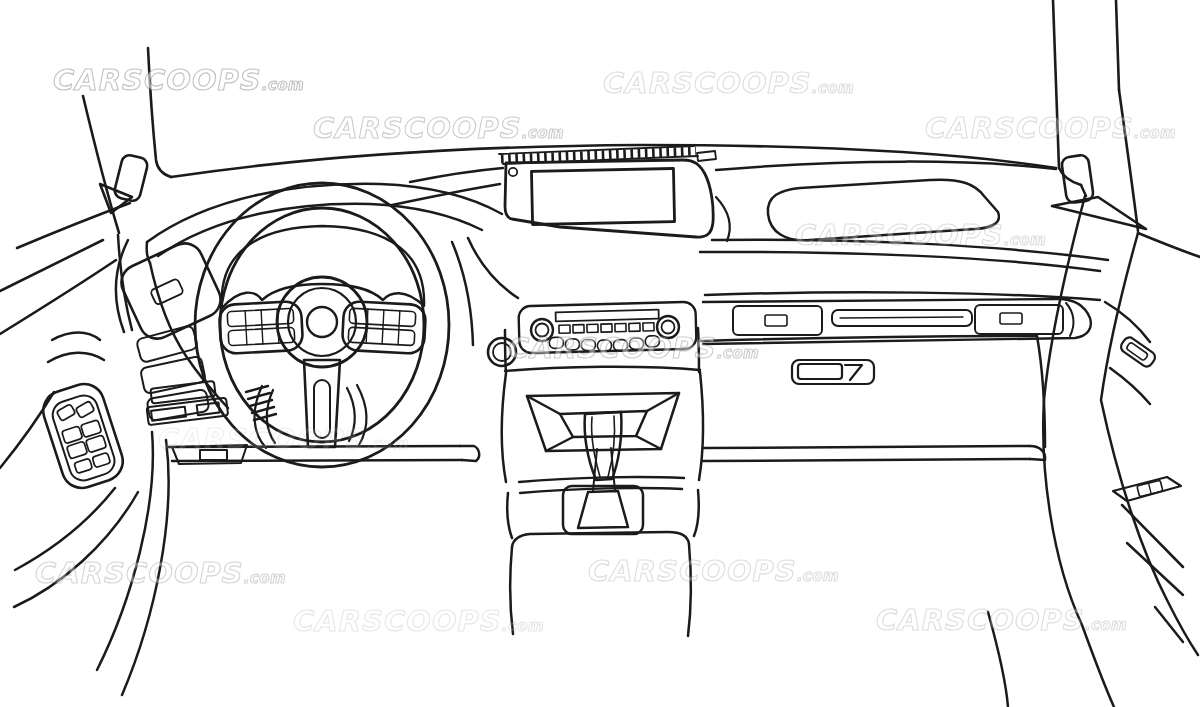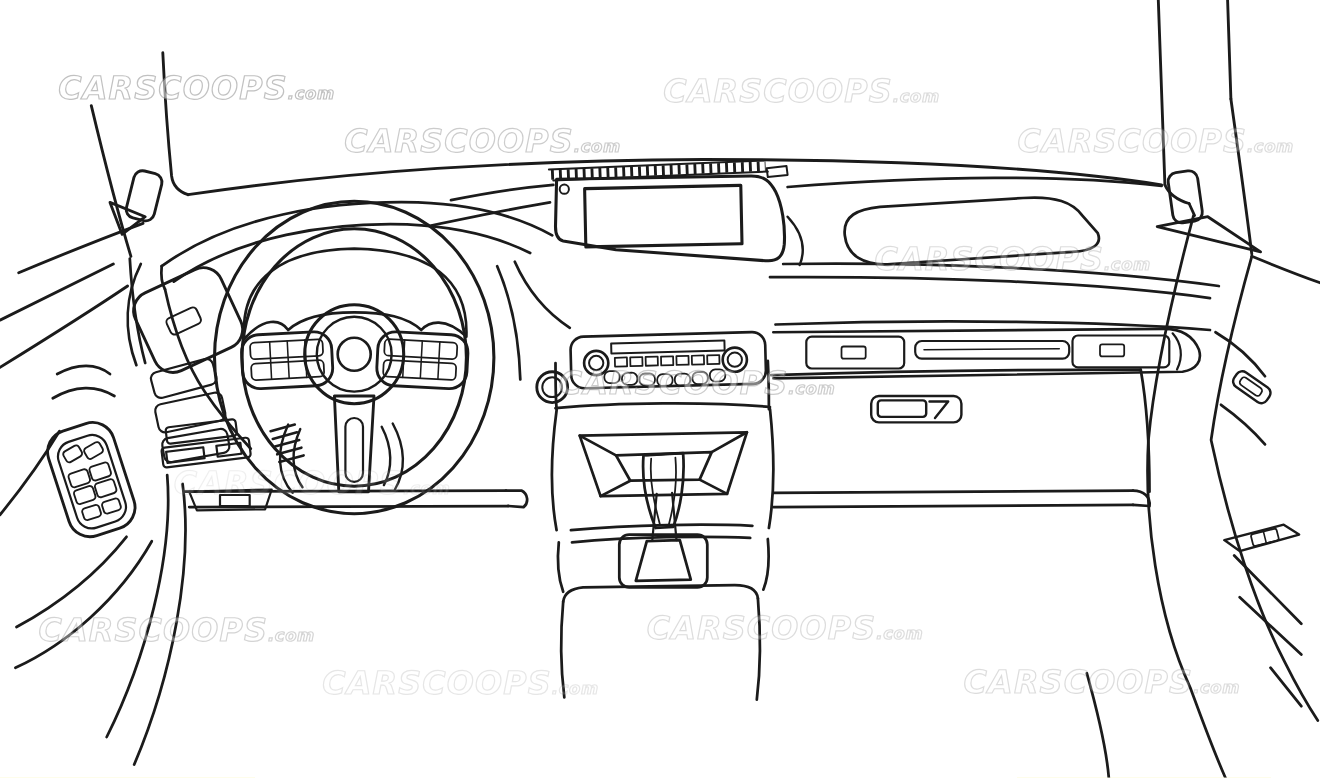--- a/index.html
+++ b/index.html
@@ -1,16 +1,16 @@
 <!DOCTYPE html>
 <html><head>
 <meta charset="utf-8">
 <style>
   html,body{margin:0;padding:0;background:#ffffff;}
-  .stage{position:relative;width:1200px;height:707px;background:#fef9c3;overflow:hidden;}
+  .stage{position:relative;width:1200px;height:707px;background:#14b8a6;overflow:hidden;}
   svg{display:block;}
   .ln{stroke:#1b1b1b;fill:none;stroke-linecap:round;stroke-linejoin:round;}
   .wm{font-family:"DejaVu Sans",sans-serif;font-weight:bold;font-style:italic;
       font-size:29px;letter-spacing:1px;fill:#ffffff;stroke:#8f8f8f;stroke-width:1.1px;}
   .wm-tld{font-size:15px;letter-spacing:0.5px;}
 </style>
 </head>
 <body>
 
 <div class="stage">

